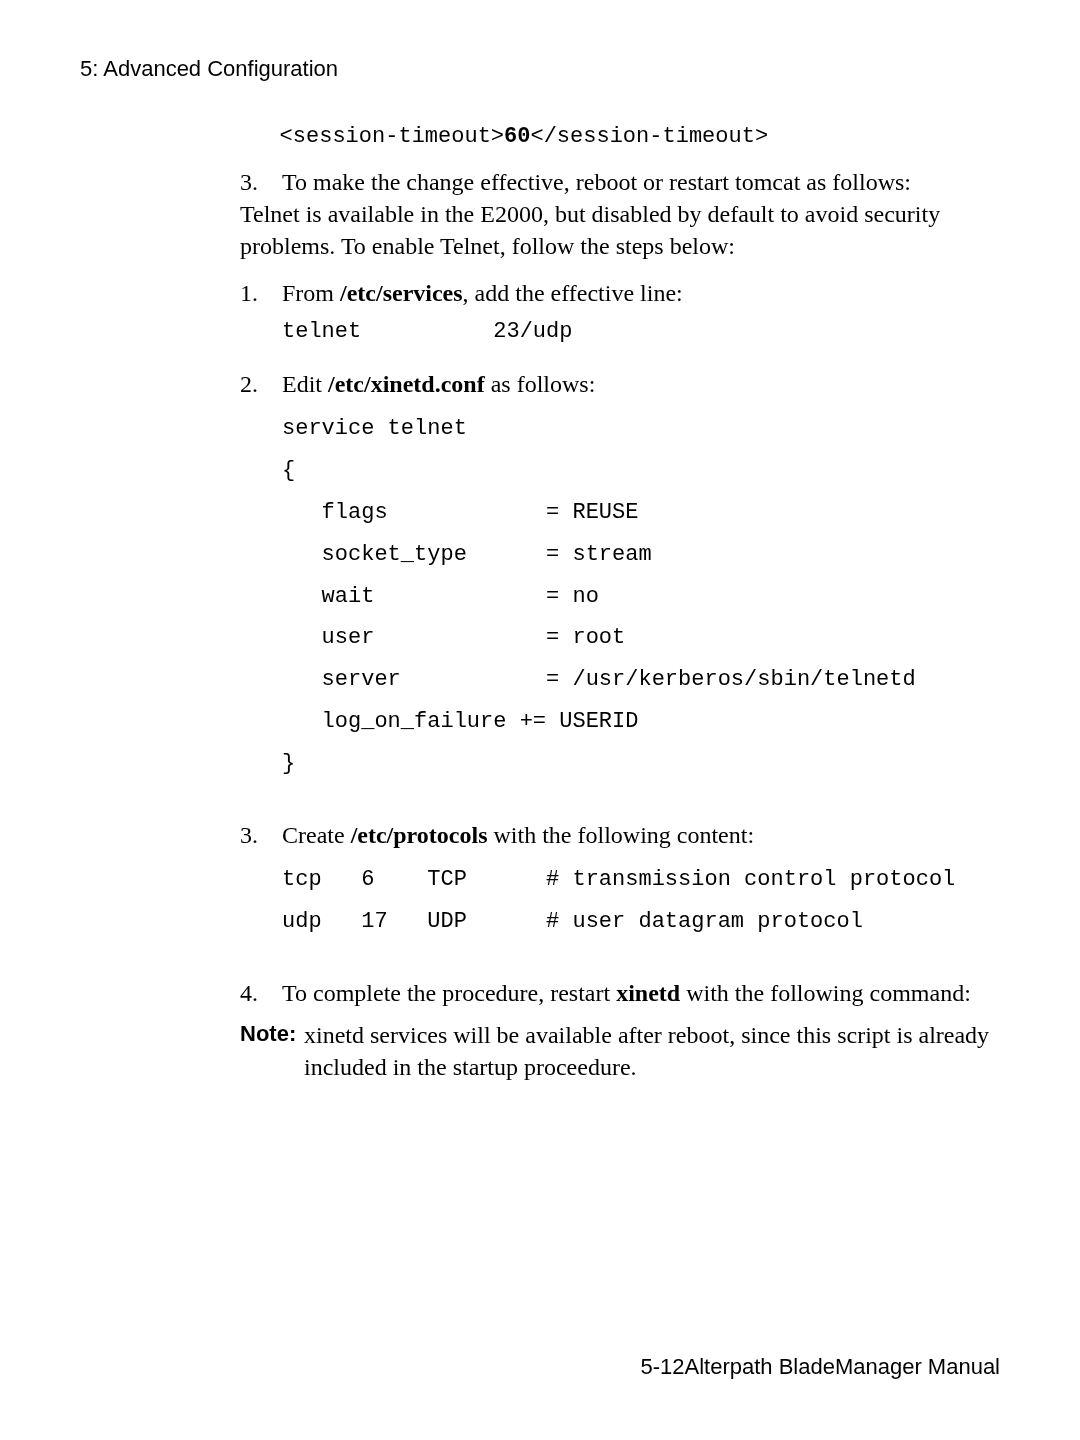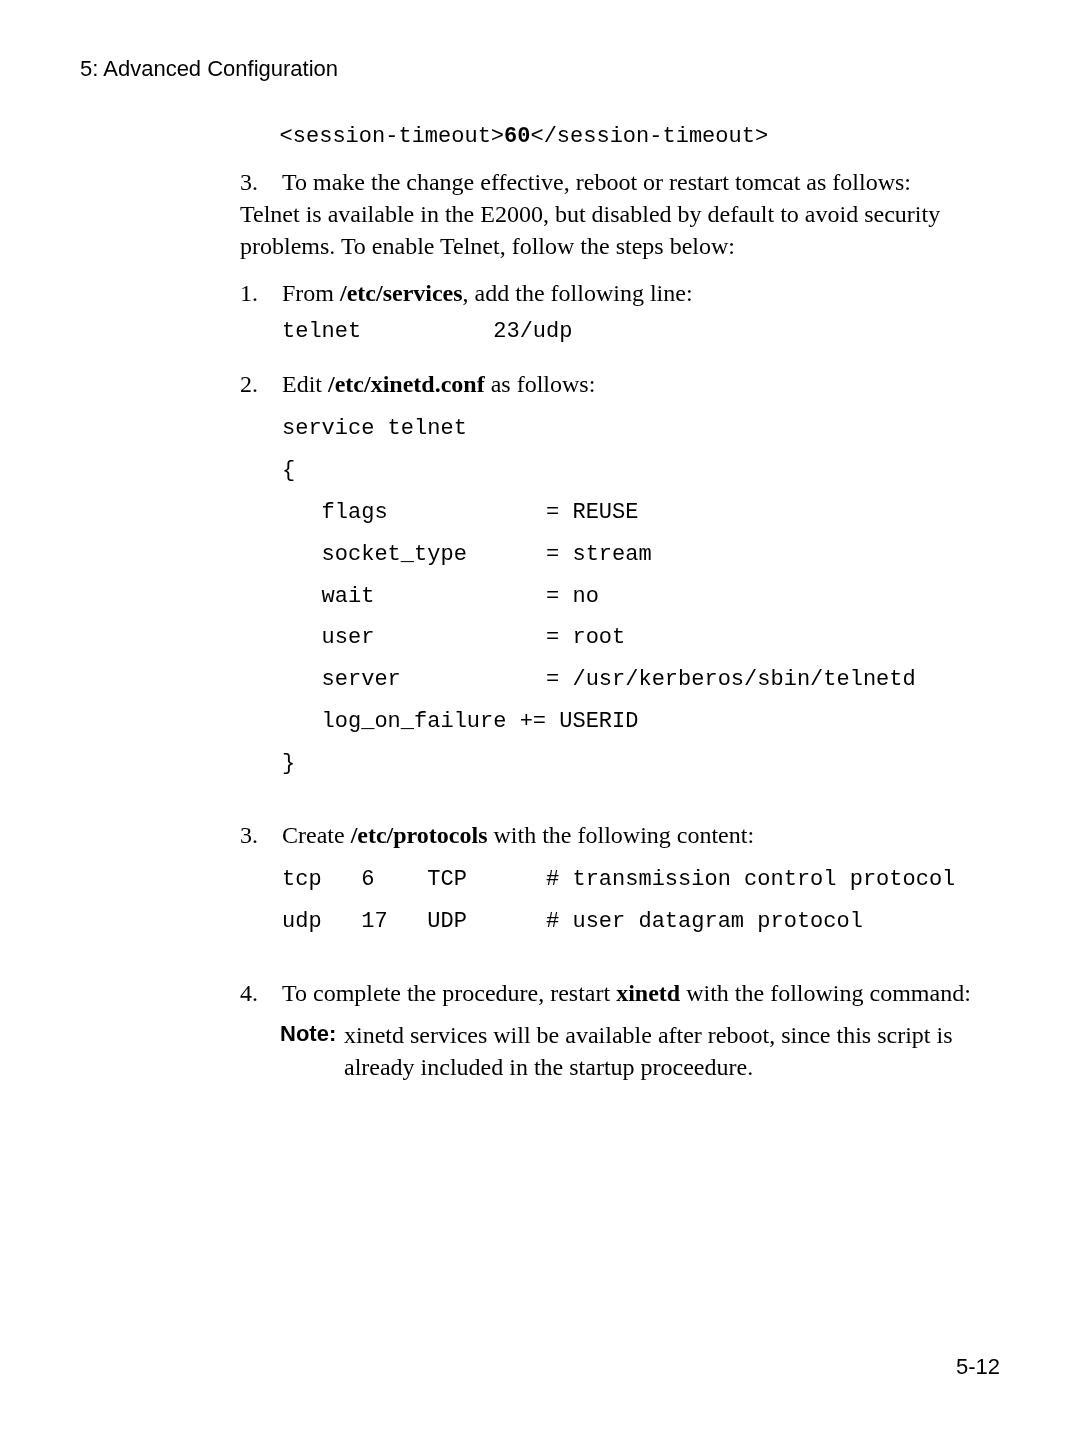--- a/index.html
+++ b/index.html
@@ -72,21 +72,20 @@
   .note {
     display: flex;
     margin-top: 10px;
   }
   .note .label {
     font-family: Arial, Helvetica, sans-serif;
     font-weight: bold;
     font-size: 22px;
     width: 64px;
     flex: 0 0 64px;
-    margin-left: 40px;
   }
   .note .body {
     flex: 1 1 auto;
   }
   .footer {
     position: absolute;
     bottom: 60px;
     left: 80px;
     right: 80px;
     display: flex;
@@ -116,21 +115,21 @@
     </div>
   </div>
 
 
   <div class="content">
     <p class="para">Telnet is available in the E2000, but disabled by default to avoid security problems. To enable Telnet, follow the steps below:</p>
 
     <div class="step">
       <div class="num">1.</div>
       <div class="body">
-        <div><span>From </span><span class="serif-bold">/etc/services</span><span>, add the following line:</span></div>
+        <div><span>From </span><span class="serif-bold">/etc/services</span><span>, add the effective line:</span></div>
         <div class="mono-block" style="line-height:1.4;">telnet          23/udp</div>
       </div>
     </div>
 
     <div class="step" style="margin-top:4px;">
       <div class="num">2.</div>
       <div class="body">
         <div><span>Edit </span><span class="serif-bold">/etc/xinetd.conf</span><span> as follows:</span></div>
         <div class="mono-block">service telnet
 {
@@ -162,15 +161,16 @@
 
     <div class="note">
       <div class="label">Note:</div>
       <div class="body">xinetd services will be available after reboot, since this script is already included in the startup proceedure.</div>
     </div>
 
   </div>
 
   <div class="footer">
     <span>5-12</span>
+    <span>Alterpath BladeManager Manual</span>
   </div>
 
 </div>
 
 </body></html>

